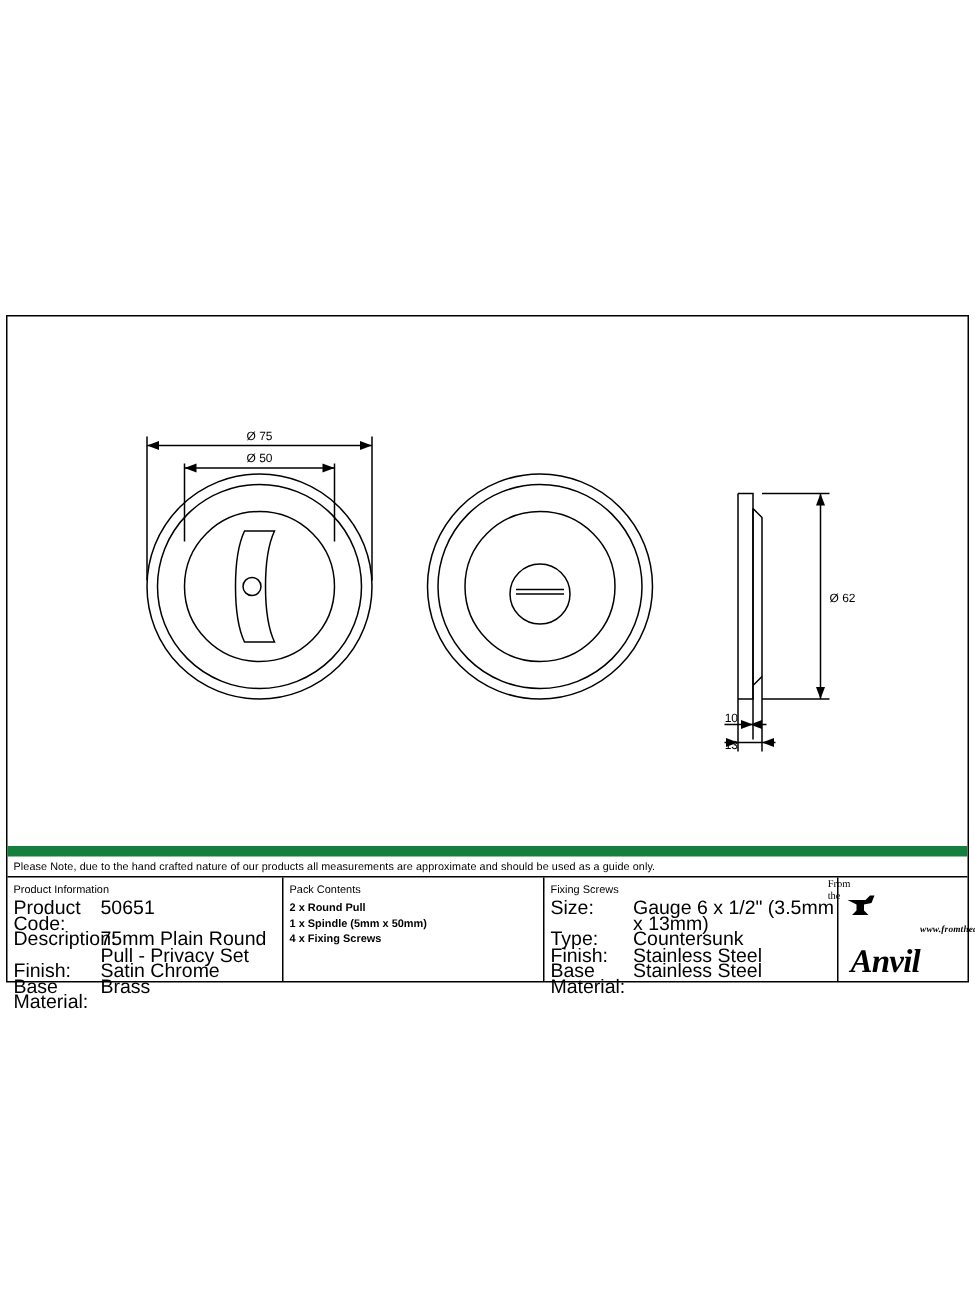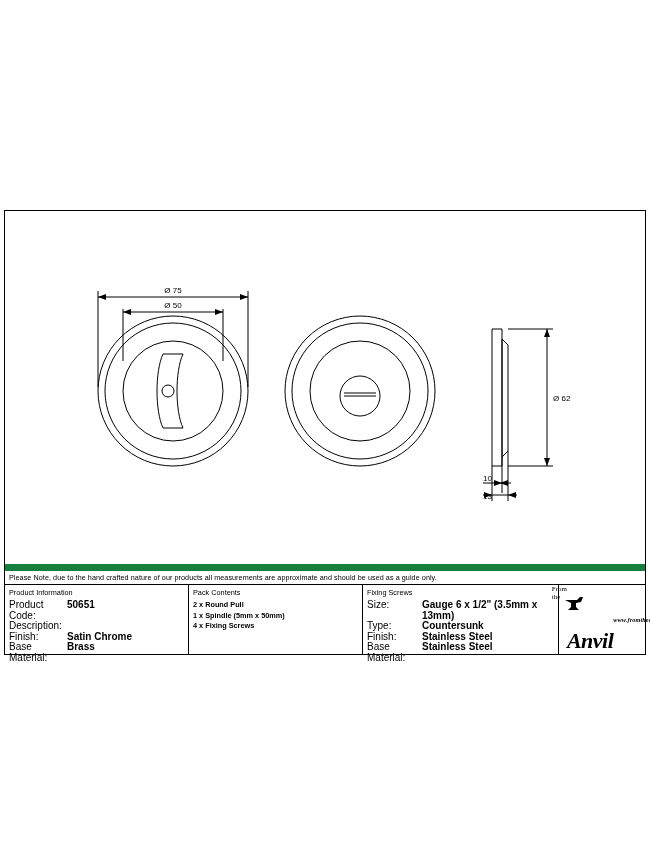--- a/index.html
+++ b/index.html
@@ -66,25 +66,25 @@
   .col-pack    { width: 174px; border-right: 1px solid #000000; }
   .col-fixing  { width: 196px; border-right: 1px solid #000000; }
   .col-logo    { width: 86px; }
 
   .col-title {
     font-size: 7.3px;
     margin-bottom: 3px;
   }
   .kv {
     display: flex;
-    font-size: 10px;
+    font-size: 13px;
     line-height: 10.5px;
   }
   .kv .k { width: 58px; flex: none; }
-  .kv .v { font-weight: bold; }
+  .kv .v { font-weight: normal; }
   .plain-line {
     font-size: 7.3px;
     line-height: 10.5px;
     font-weight: bold;
   }
   .kv-fix .k { width: 55px; }
 
   .logo {
     position: absolute;
     left: 0;
@@ -211,20 +211,21 @@
   <div class="info-row">
 
     <div class="info-col col-product">
       <div class="col-title">Product Information</div>
       <div class="kv">
         <span class="k">Product Code:</span>
         <span class="v">50651</span>
       </div>
       <div class="kv">
         <span class="k">Description:</span>
+        <span class="v">75mm Plain Round Pull - Privacy Set</span>
       </div>
       <div class="kv">
         <span class="k">Finish:</span>
         <span class="v">Satin Chrome</span>
       </div>
       <div class="kv">
         <span class="k">Base Material:</span>
         <span class="v">Brass</span>
       </div>
     </div>

